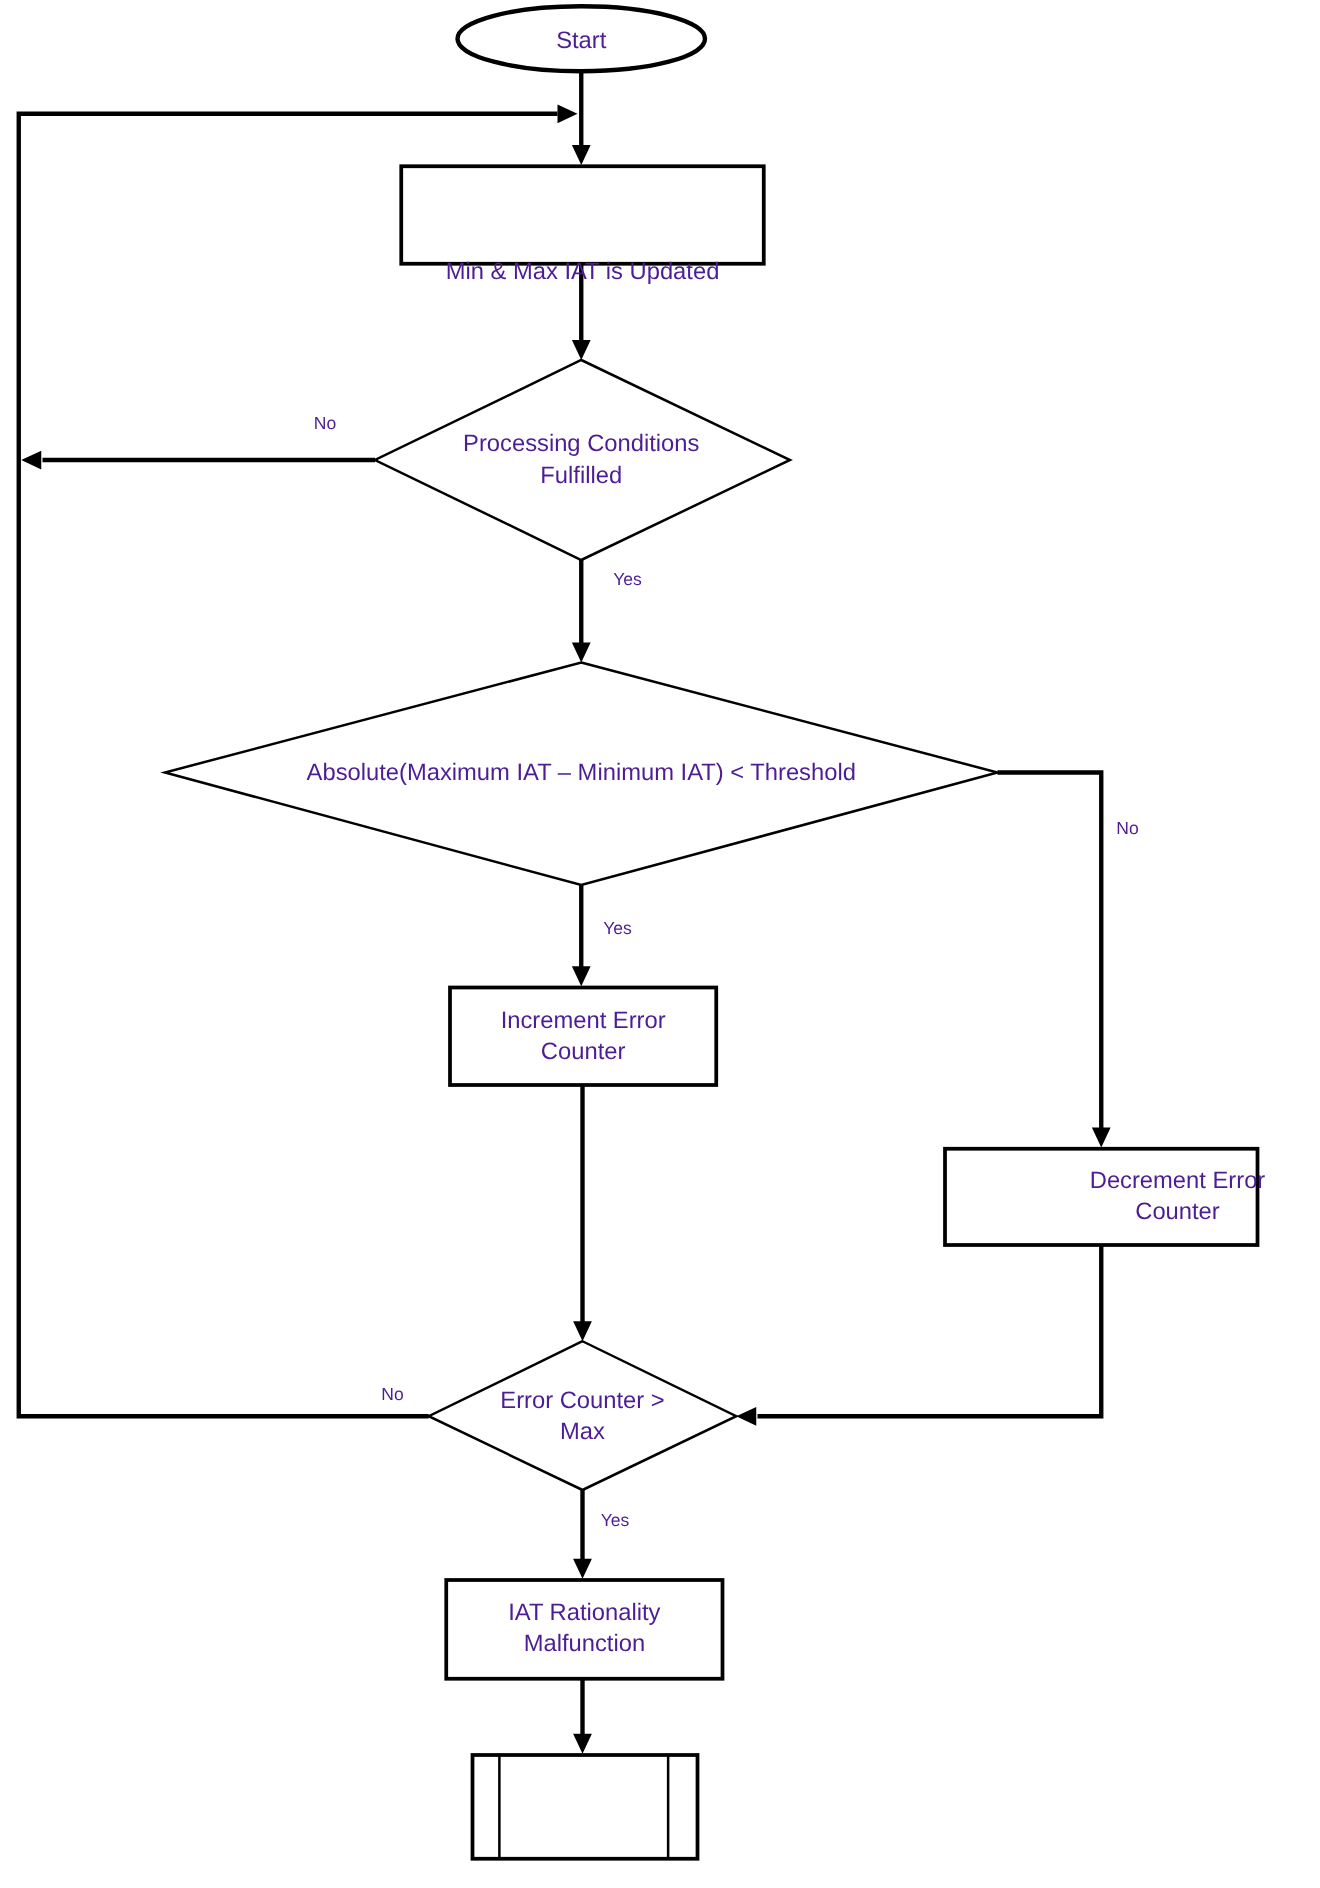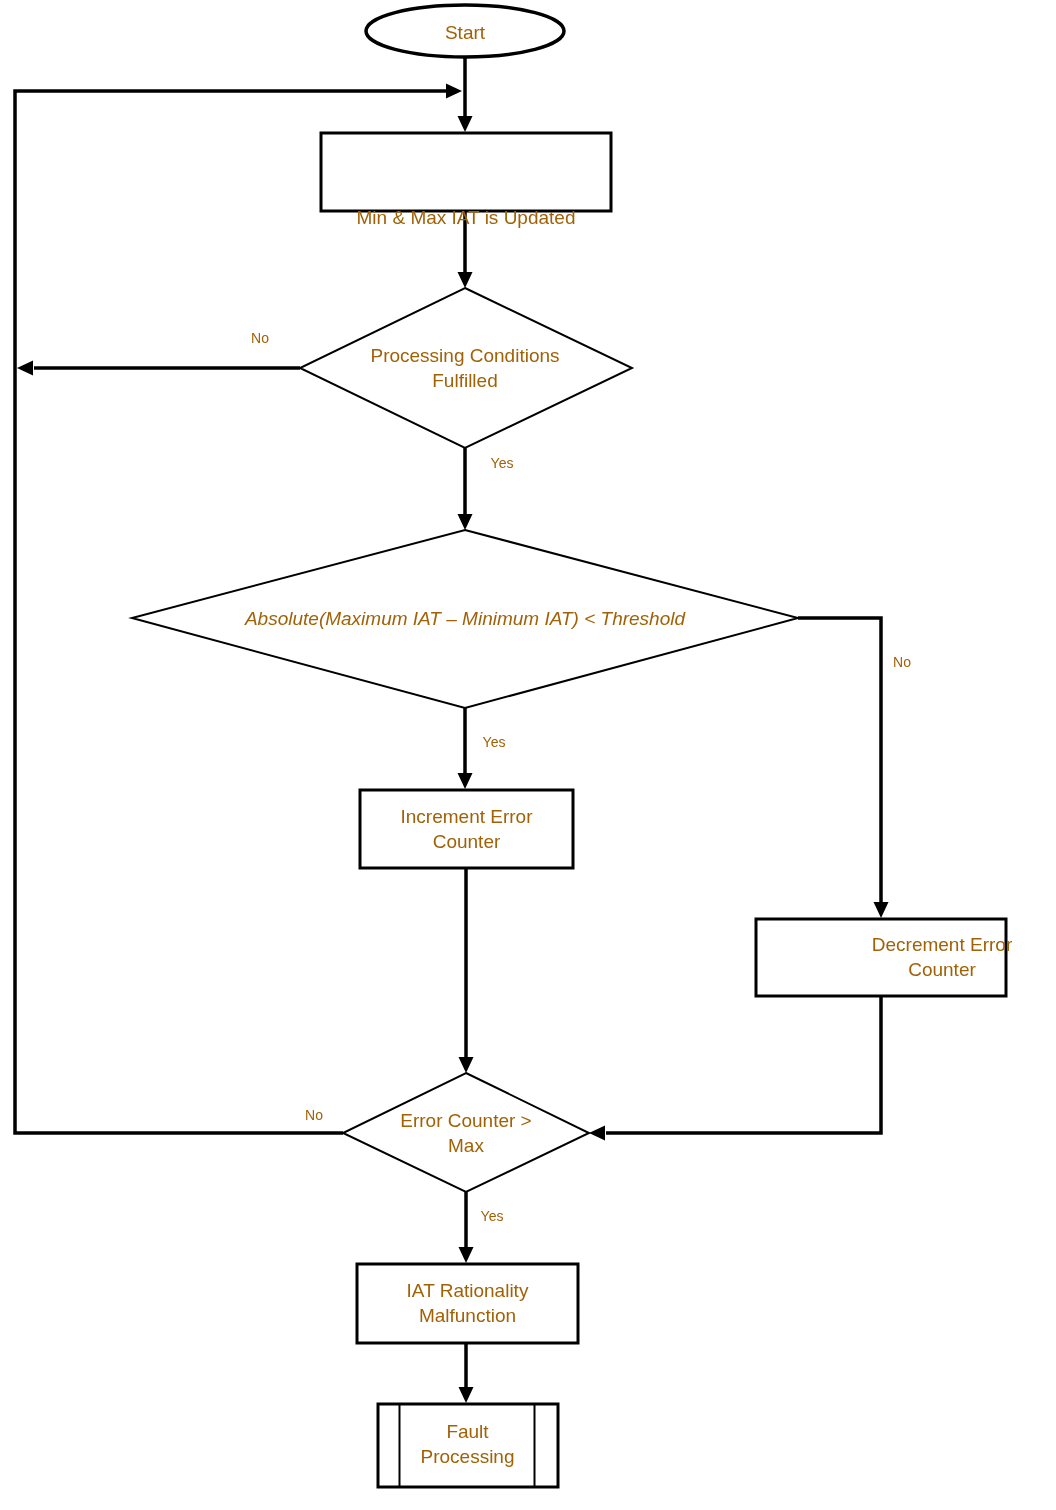--- a/index.html
+++ b/index.html
@@ -12,21 +12,21 @@
     color: #000000;
     overflow: hidden;
   }
   #wires { position: absolute; left: 0; top: 0; }
   .label {
     position: absolute;
     text-align: center;
     font-size: 19px;
     line-height: 25px;
     white-space: pre-line;
-    color: #a16207;
+    color: #4c1d95;
   }
   .edge-label { font-size: 14px; line-height: 22px; }
 </style>
 </head>
 <body>
 
 <div id="canvas">
 
   <svg id="wires" width="1056" height="1510" viewBox="0 0 1056 1510">
 
@@ -84,36 +84,34 @@
     <line x1="534.5" y1="1404" x2="534.5" y2="1487" stroke="#000000" stroke-width="2"></line>
   </svg>
 
   <div class="label" style="left:365px; top:20px; width:200px;">Start</div>
 
   <div class="label" style="left:321px; top:160px; width:290px;margin-top:45px;">Min &amp; Max IAT is Updated</div>
 
   <div class="label" style="left:330px; top:343px; width:270px;">Processing Conditions
 Fulfilled</div>
 
-  <div class="label" style="left:135px; top:606px; width:660px;font-style:italic;">Absolute(Maximum IAT – Minimum IAT) &lt; Threshold</div>
+  <div class="label" style="left:135px; top:606px; width:660px;">Absolute(Maximum IAT – Minimum IAT) &lt; Threshold</div>
 
   <div class="label" style="left:360px; top:804px; width:213px;">Increment Error
 Counter</div>
 
   <div class="label" style="left:756px; top:932px; width:300px;padding-left:36px;">Decrement Error
 Counter</div>
 
   <div class="label" style="left:366px; top:1108px; width:200px;">Error Counter &gt;
 Max</div>
 
   <div class="label" style="left:357px; top:1278px; width:221px;">IAT Rationality
 Malfunction</div>
 
-  <div class="label" style="left:400px; top:1419px; width:135px;">Fault
-Processing</div>
 
   <div class="label edge-label" style="left:232px; top:327px; width:56px;">No</div>
 
   <div class="label edge-label" style="left:474px; top:452px; width:56px;">Yes</div>
 
   <div class="label edge-label" style="left:874px; top:651px; width:56px;">No</div>
 
   <div class="label edge-label" style="left:466px; top:731px; width:56px;">Yes</div>
 
   <div class="label edge-label" style="left:286px; top:1104px; width:56px;">No</div>

